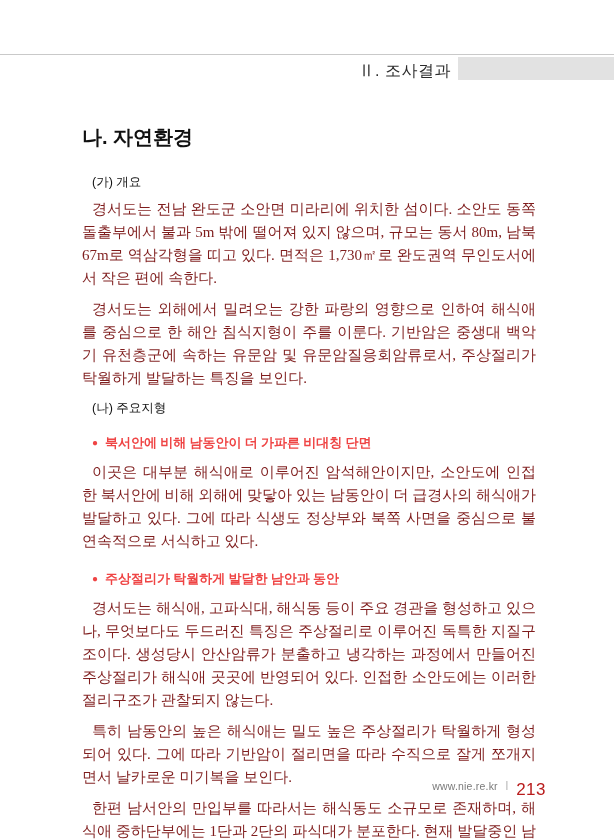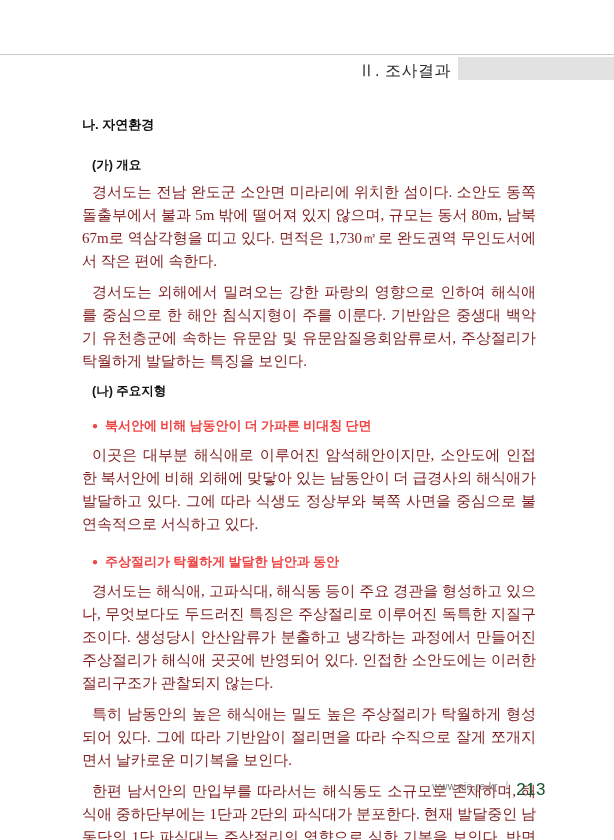--- a/index.html
+++ b/index.html
@@ -46,37 +46,37 @@
   }
 
   
   .content {
     position: absolute;
     left: 74px;
     top: 102px;
     width: 470px;
   }
   .doc-title {
-    margin: 14px 0 0 8px;
+    margin: 22px 0 0 8px;
     font-family: "Liberation Sans", sans-serif;
     font-weight: bold;
-    font-size: 13px;
+    font-size: 20px;
     color: #111;
   }
   .section-heading {
     margin: 23px 0 0 13px;
     font-family: "Liberation Sans", sans-serif;
     font-weight: bold;
     font-size: 13.5px;
     color: #111;
   }
   .sub-heading {
     margin: 23px 0 0 18px;
     font-family: "Liberation Sans", sans-serif;
-    font-weight: bold;
+    font-weight: normal;
     font-size: 12.5px;
     color: #111;
   }
   p.body-par {
     margin: 8px;
     font-size: 15px;
     line-height: 23px;
     text-align: justify;
     text-indent: 10px;
     color: #7f1d1d;
@@ -113,21 +113,21 @@
     color: #7a7a7a;
     letter-spacing: 0.2px;
   }
   .footer-divider {
     margin: 0 8px;
     font-size: 9px;
     color: #9a9a9a;
   }
   .footer-page {
     font-size: 17px;
-    color: #14532d;
+    color: #b91c1c;
     letter-spacing: 0.5px;
   }
 </style>
 </head>
 <body>
 
 <div class="page">
 
   <div class="header-rule"></div>
   <div class="header-tab"></div>

